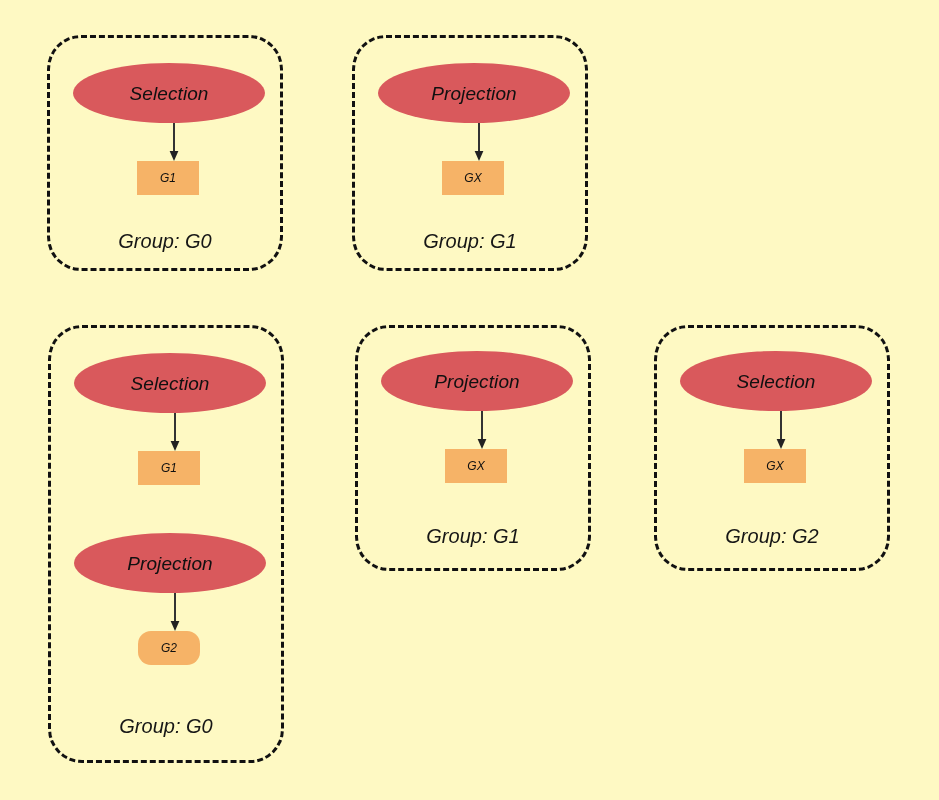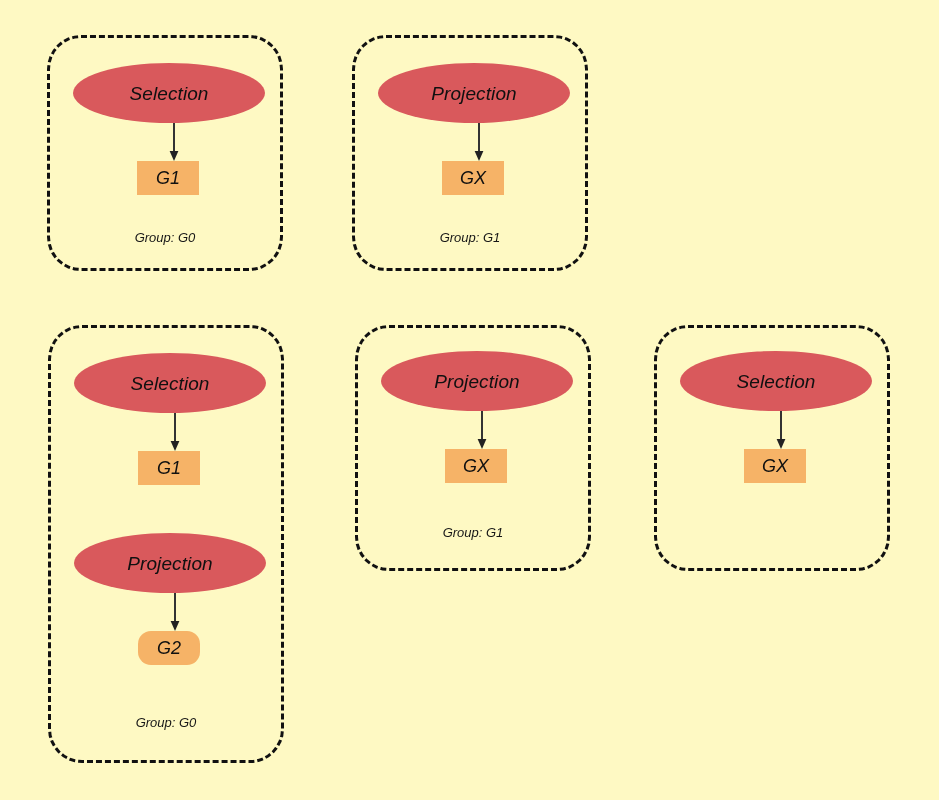--- a/index.html
+++ b/index.html
@@ -46,41 +46,41 @@
   }
 
   
   .grp-node {
     position: absolute;
     display: flex;
     align-items: center;
     justify-content: center;
     background: #f6b367;
     color: #101010;
-    font-size: 18px;
+    font-size: 12px;
     line-height: 1;
     white-space: nowrap;
     user-select: none;
   }
 
   
   .arrow {
     position: absolute;
   }
   .arrow svg { display: block; overflow: visible; }
   .arrow line { stroke: #333333; stroke-width: 2; }
   .arrow polygon { fill: #222222; }
 
   
   .group-caption {
     position: absolute;
     left: 0;
     right: 0;
     text-align: center;
-    font-size: 13px;
+    font-size: 20px;
     line-height: 1;
     color: #161616;
     white-space: nowrap;
     user-select: none;
   }
 </style>
 </head>
 <body>
 
 <div id="canvas" style="width: 939px; height: 800px; background: #fef9c3; font-style: italic;">
@@ -138,14 +138,15 @@
     </div>
     <div class="group-box" style="left: 654px; top: 325px; width: 236px; height: 246px; border-color: rgb(17, 17, 17);">
       <div class="op-node" style="left: 23px; top: 23px; width: 192px; height: 60px; background: rgb(217, 89, 92); color: rgb(16, 16, 16);">Selection</div>
       <div class="arrow" style="left: 117px; top: 83px;">
         <svg width="14" height="38" viewBox="0 0 14 38">
           <line x1="7" y1="0" x2="7" y2="29" stroke="#333333" stroke-width="2"></line>
           <polygon points="7,38 2.6,28 11.4,28" fill="#222222"></polygon>
         </svg>
       </div>
       <div class="grp-node" style="left: 87px; top: 121px; width: 62px; height: 34px; background: rgb(246, 179, 103); color: rgb(16, 16, 16);">GX</div>
+      <div class="group-caption" style="top: 198px;">Group: G2</div>
     </div>
   </div>
 
 </body></html>

